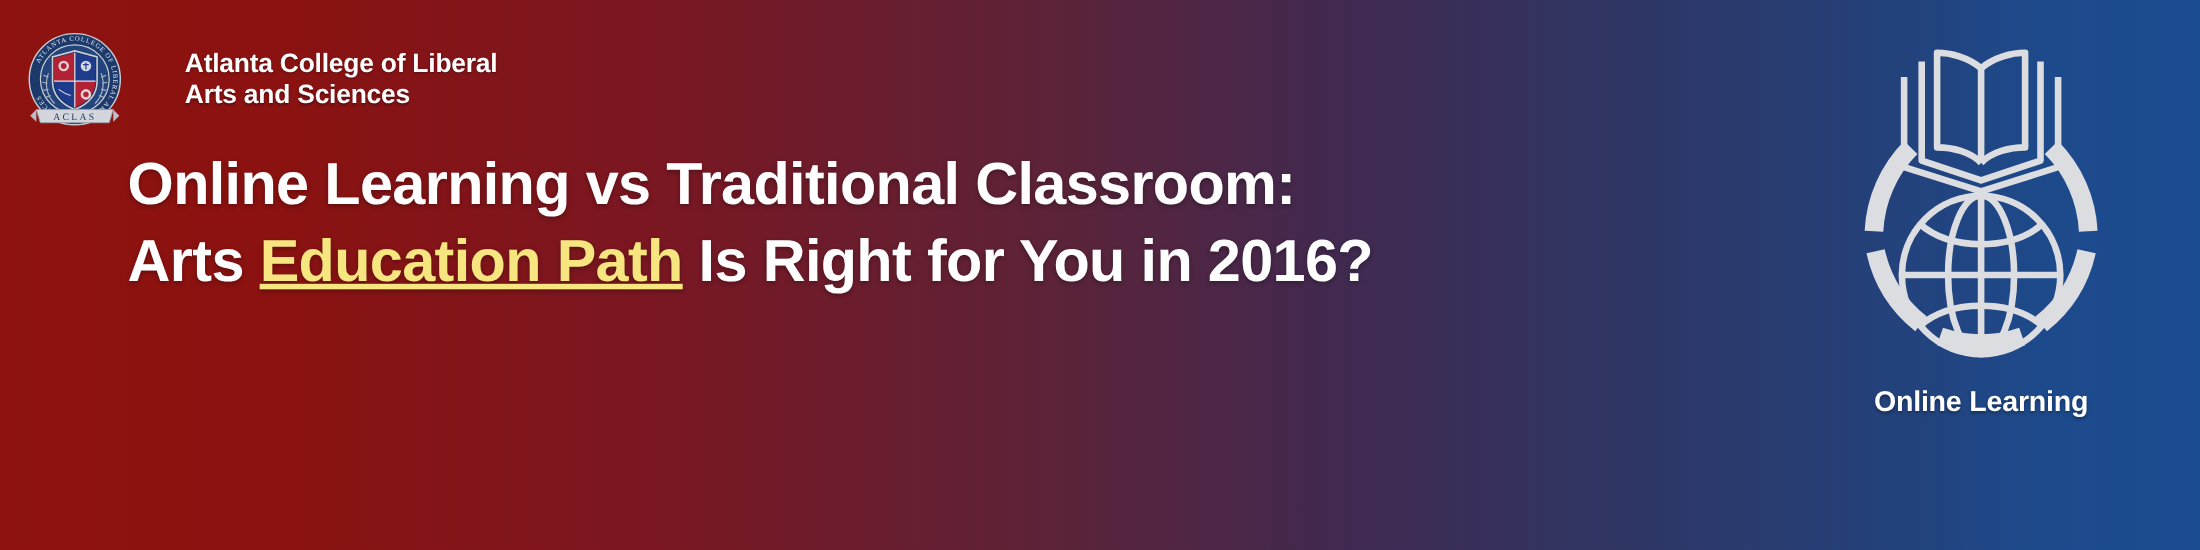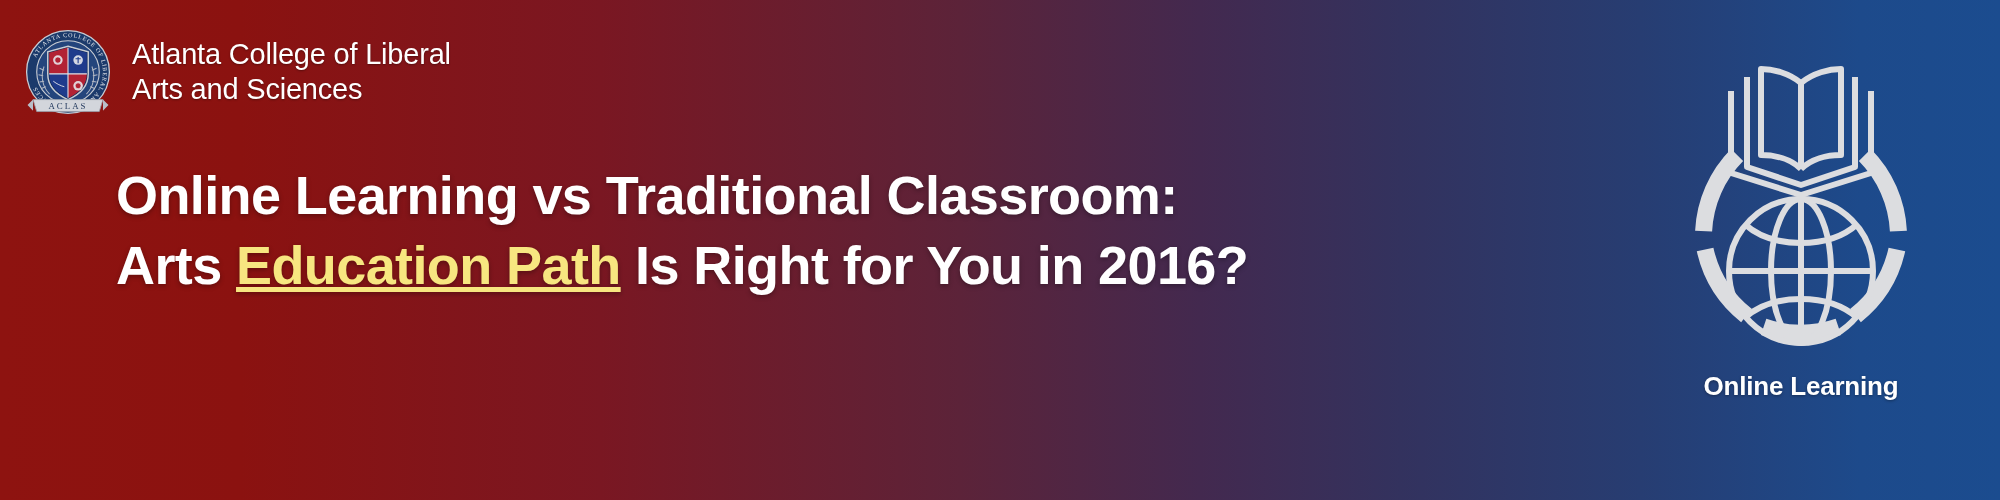--- a/index.html
+++ b/index.html
@@ -38,33 +38,34 @@
   }
   .seal {
     width: 92px;
     height: 92px;
     flex: 0 0 92px;
     position: relative;
     display: block;
   }
   .college-name {
     color: #ffffff;
-    font-size: 29px;
-    font-weight: normal;
+    font-size: 24px;
+    font-weight: bold;
     line-height: 1.22;
     letter-spacing: -0.2px;
     white-space: pre-line;
     text-shadow: 0 1px 2px rgba(0,0,0,0.35);
+    margin-left: 36px;
   }
 
   
   .headline {
     position: absolute;
     left: 116px;
-    top: 160px;
+    top: 132px;
     width: 1250px;
     color: #ffffff;
     font-size: 54px;
     font-weight: bold;
     line-height: 1.30;
     letter-spacing: -0.6px;
     text-shadow: 0 2px 5px rgba(0,0,0,0.30);
   }
   .headline .line { display: block; white-space: nowrap; }
   .hl-accent { color: #f7e680; text-decoration: underline; }
@@ -72,21 +73,21 @@
   
   .icon-badge {
     position: absolute;
     right: 34px;
     top: 22px;
     width: 330px;
     height: 400px;
     display: flex;
     flex-direction: column;
     align-items: center;
-    justify-content: center;
+    justify-content: flex-start;
   }
   .icon-badge svg { display: block; }
   .icon-caption {
     margin-top: 8px;
     color: #ffffff;
     font-size: 26px;
     font-weight: bold;
     letter-spacing: -0.2px;
     text-shadow: 0 1px 3px rgba(0,0,0,0.35);
     text-align: center;

